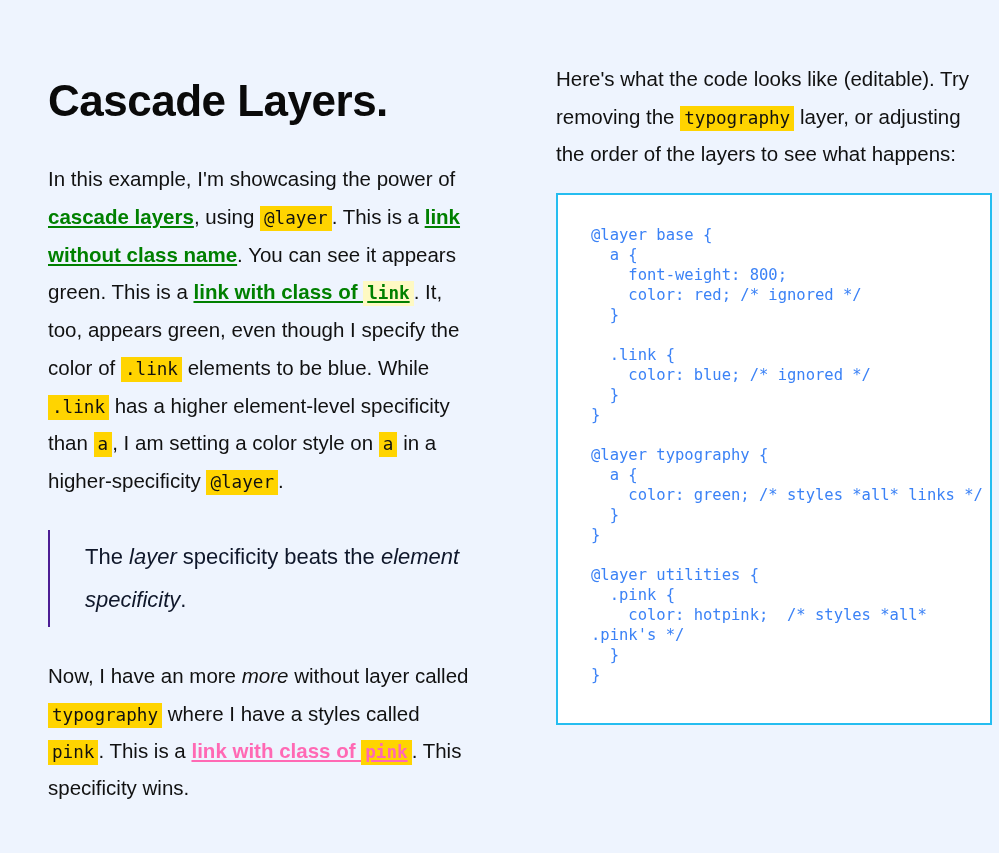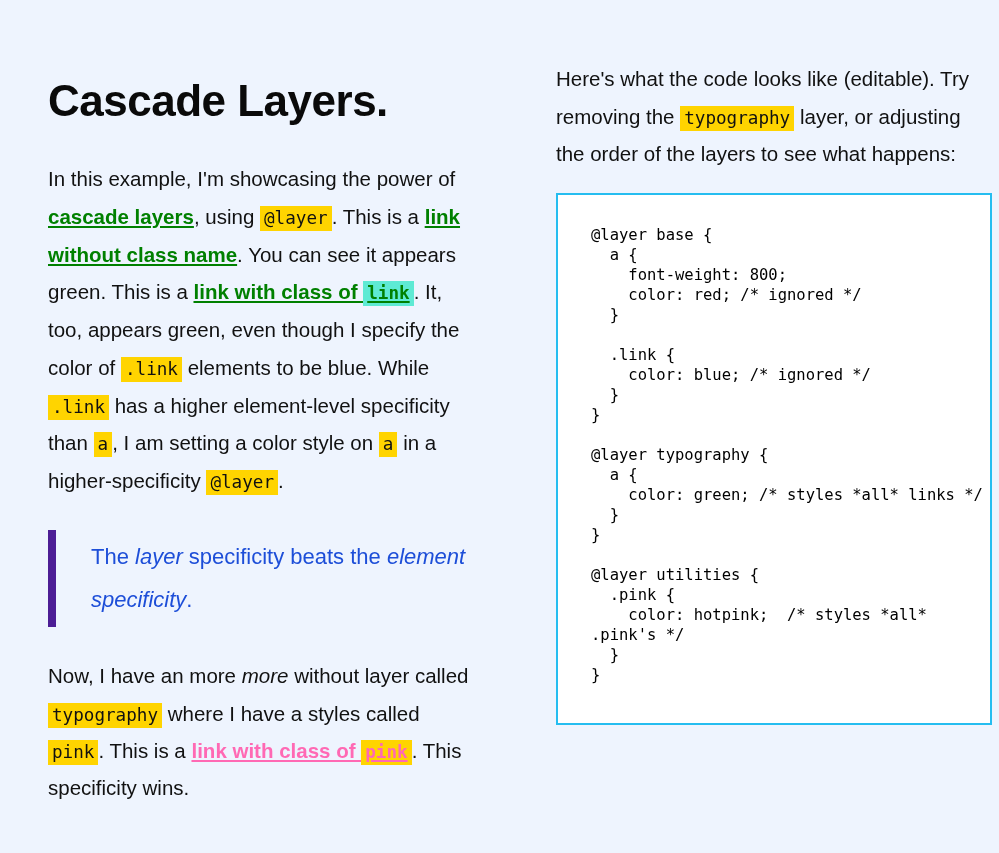--- a/index.html
+++ b/index.html
@@ -78,53 +78,53 @@
   
   a {
     text-decoration: underline;
     text-decoration-thickness: 2px;
     text-underline-offset: 2px;
     font-weight: 800;
     cursor: pointer;
     margin-top: 7px;
   }
   a.green { color: #008000; }
-  a.green code { color: #008000; background: #5eead4; }
+  a.green code { color: #008000; background: #fef9c3; }
   a.pinklink { color: #ff69b4; }
   a.pinklink code { color: #ff69b4; background: #ffd400; }
 
   
   .quote {
     margin: 30px 0 30px 0;
     padding: 6px 0 6px 35px;
-    border-left: 8px solid #4c1d95;
+    border-left: 2px solid #4c1d95;
     font-size: 22px;
     line-height: 1.95;
-    color: #1d4ed8;
+    color: #0f172a;
   }
 
   
   .code-panel {
     position: absolute;
     left: 0;
     top: 133px;
     width: 436px;
     height: 532px;
     box-sizing: border-box;
     background: #ffffff;
     border: 2px solid #25bdf0;
     overflow: hidden;
   }
   .code-panel pre {
     margin: 0;
     padding: 30px 4px 20px 33px;
     font-family: "DejaVu Sans Mono", "Liberation Mono", monospace;
     font-size: 15.5px;
     line-height: 20px;
-    color: #000000;
+    color: #3b82f6;
     white-space: pre-wrap;
     word-break: break-word;
     tab-size: 2;
   }
 </style>
 </head>
 <body>
 
 <div class="page">
 

